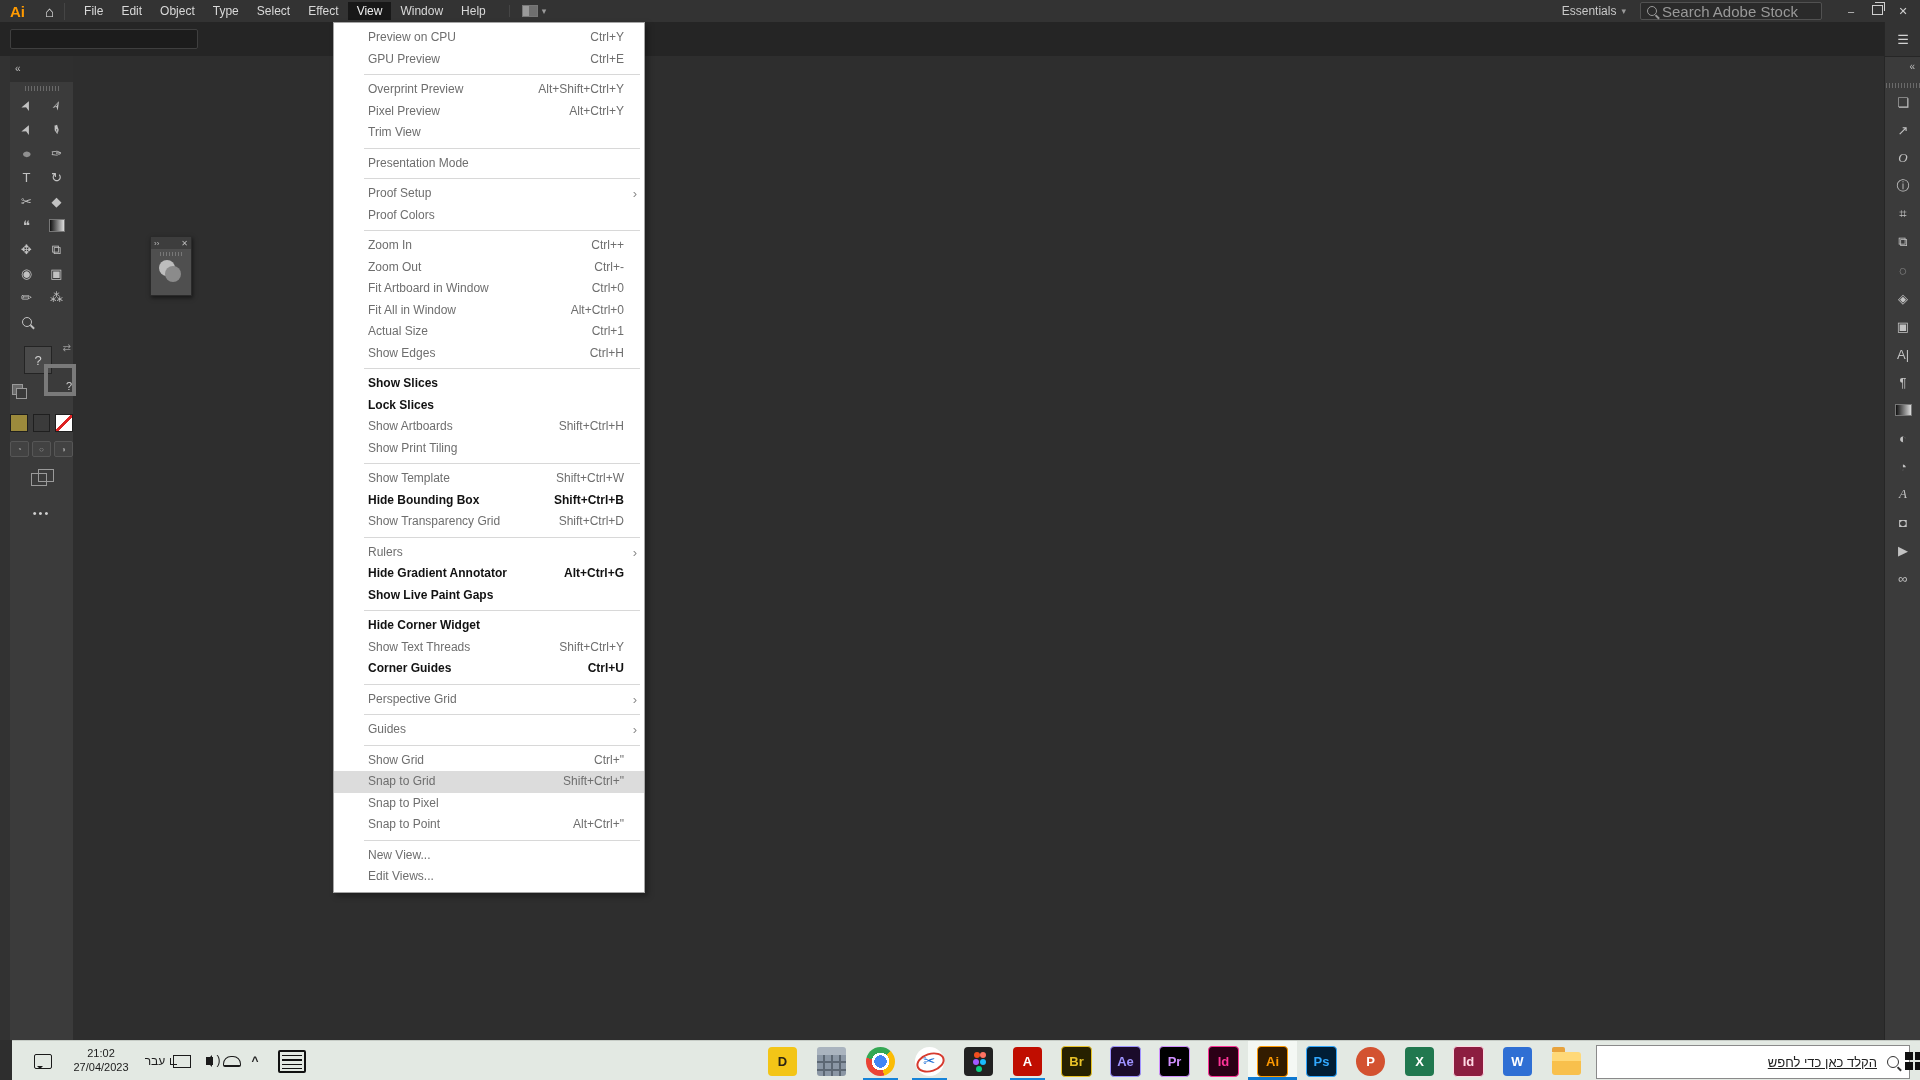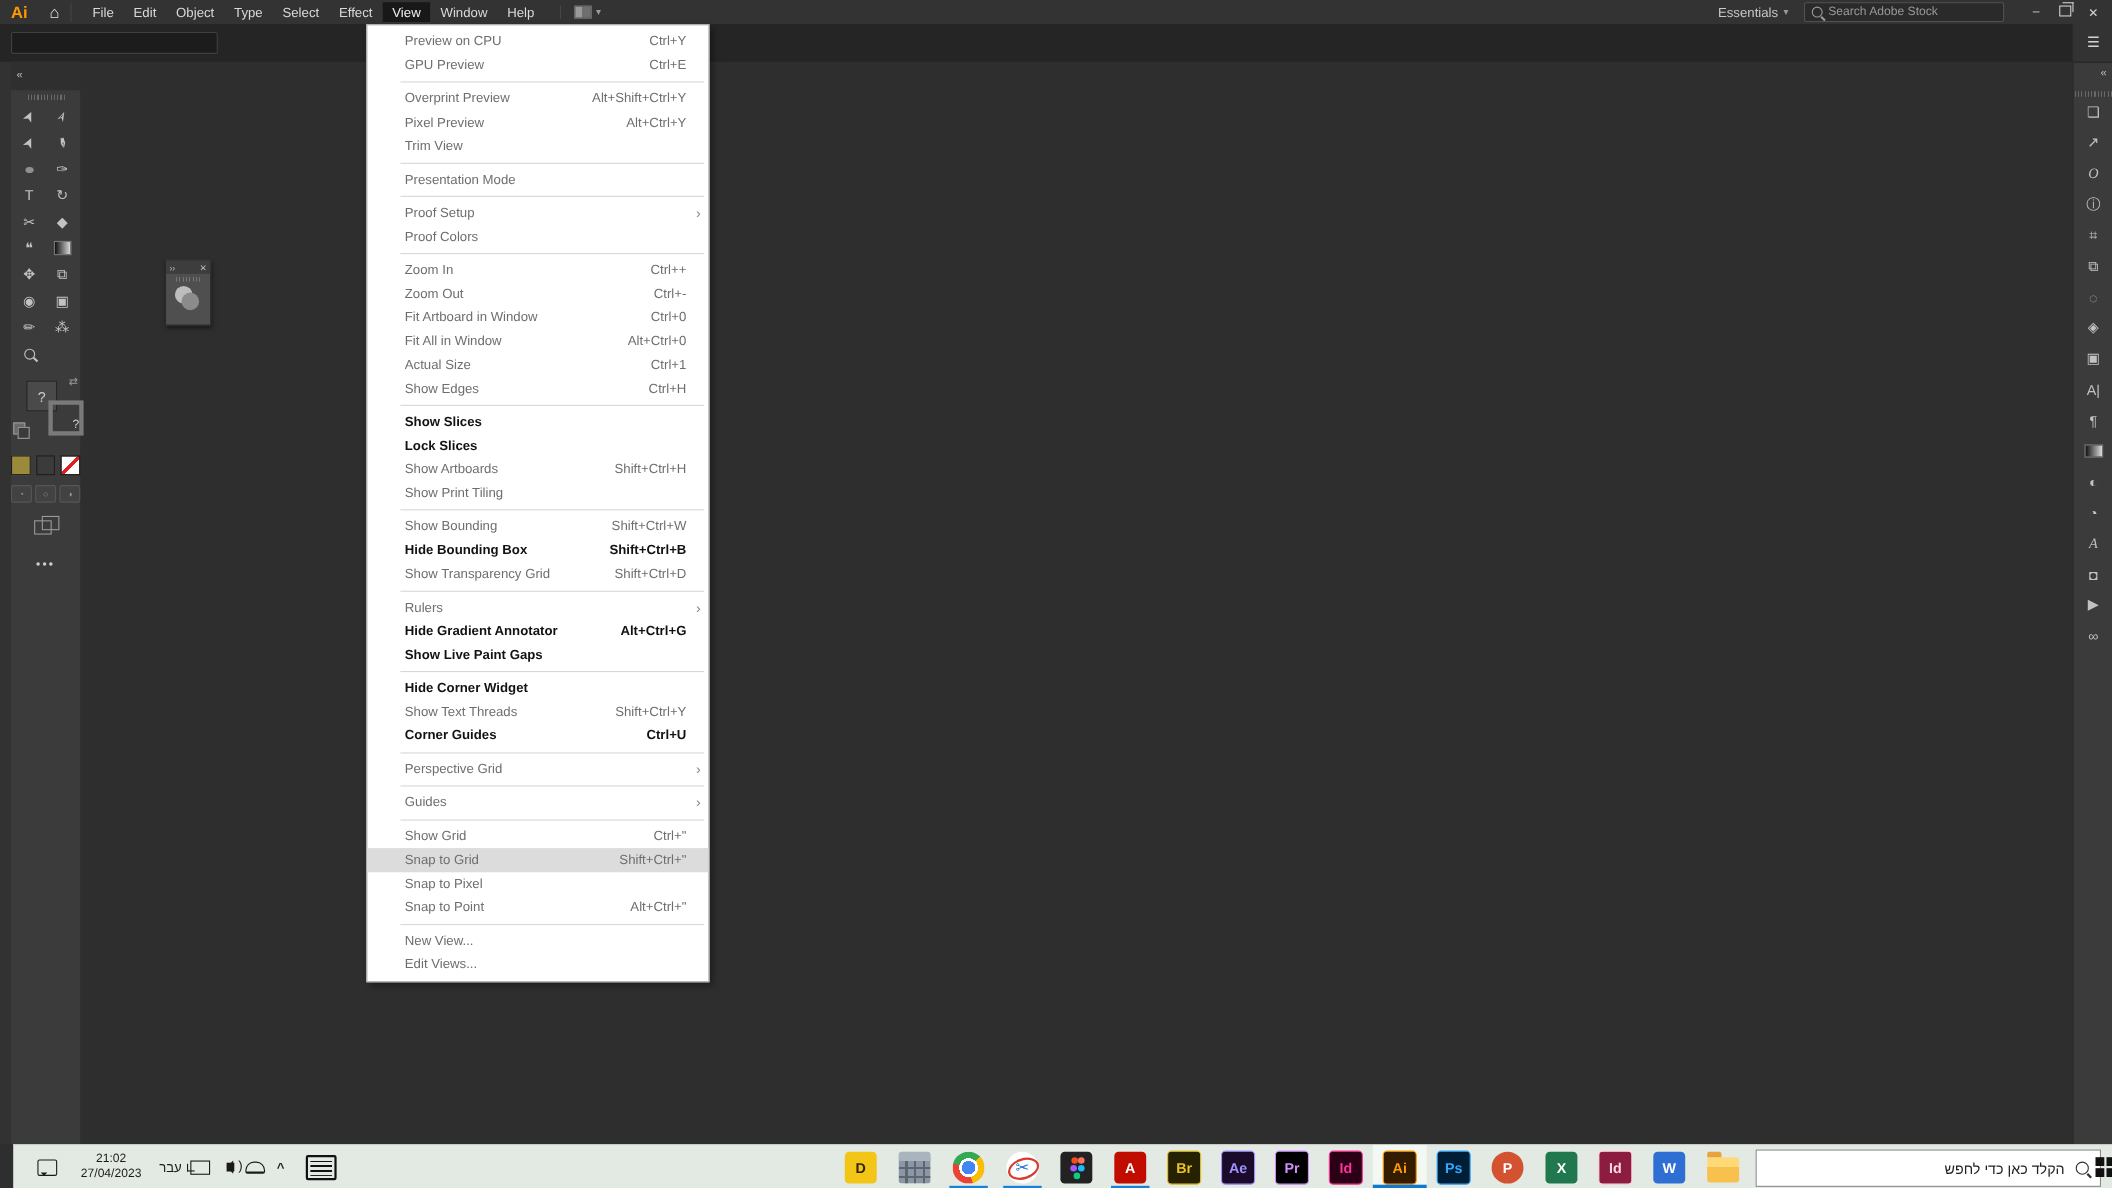--- a/index.html
+++ b/index.html
@@ -13,21 +13,21 @@
   #home-icon{color:#e6e6e6;font-size:15px;padding:0 10px;border-right:1px solid #454545;margin-right:10px;}
   .menu-item{padding:2px 9px;cursor:default;white-space:nowrap;}
   .menu-item.active{background:#181818;color:#efefef;}
   #workspace-switcher{display:flex;align-items:center;gap:4px;margin-left:14px;padding-left:12px;border-left:1px solid #454545;}
   .ws-grid{display:inline-block;width:14px;height:10px;background:
     linear-gradient(90deg,#9a9a9a 0 6px,#6f6f6f 6px 14px);border:1px solid #777;}
   .chev{color:#9a9a9a;font-size:9px;}
   #tb-spacer{flex:1;}
   #essentials{display:flex;align-items:center;gap:5px;color:#c9c9c9;margin-right:14px;}
   #stock-search{width:168px;height:16px;background:#2a2a2a;border:1px solid #515151;border-radius:2px;
-    display:flex;align-items:center;gap:5px;color:#999;padding:0 6px;margin-right:16px;font-size:11px;}
+    display:flex;align-items:center;gap:5px;color:#999;padding:0 6px;margin-right:16px;font-size:15px;}
   .mag{position:relative;display:inline-block;width:8px;height:8px;border:1.5px solid currentColor;border-radius:50%;}
   .mag::after{content:"";position:absolute;width:5px;height:1.5px;background:currentColor;
     transform:rotate(45deg);right:-4px;bottom:-2px;}
   #window-controls{display:flex;align-items:center;gap:0;margin-right:4px;}
   .wc{width:26px;text-align:center;color:#cfcfcf;font-size:11px;cursor:default;}
   .wc-restore{position:relative;display:inline-block;width:9px;height:8px;border:1px solid #cfcfcf;}
   .wc-restore::before{content:"";position:absolute;left:2px;top:-4px;width:9px;height:8px;border:1px solid #cfcfcf;border-bottom:none;border-left:none;}
 
   
   #controlbar{position:absolute;left:0;top:22px;width:1920px;height:34px;background:#252525;border-bottom:1px solid #1c1c1c;}
@@ -137,21 +137,21 @@
     background:#f24e1e;box-shadow:6px 0 0 #ff7262,-1px 7px 0 #a259ff,6px 7px 0 #1abcfe,2px 14px 0 #0acf83;}
   .kind-calc .app-tile{background:#8b97a5;border-radius:3px;
     background-image:linear-gradient(180deg,#aab4bf 0 8px,transparent 8px),
       repeating-linear-gradient(90deg,transparent 0 6px,#5c6773 6px 8px),
       repeating-linear-gradient(180deg,transparent 0 6px,#5c6773 6px 8px);}
   .kind-folder .app-tile{position:relative;background:linear-gradient(180deg,#ffd978 0 40%,#f8c04c 40%);border-radius:2px 3px 3px 3px;height:23px;margin-top:5px;}
   .kind-folder .app-tile::before{content:"";position:absolute;left:0;top:-5px;width:13px;height:5px;background:#e8a33d;border-radius:2px 2px 0 0;}
   .kind-circle .app-tile{border-radius:50%;}
   
   #tb-search{position:absolute;left:1584px;top:4px;width:292px;height:32px;background:#fff;border:1px solid #8a8a8a;
-    display:flex;align-items:center;justify-content:flex-end;gap:10px;padding:0 10px;font-size:13px;color:#222;}
+    display:flex;align-items:center;justify-content:flex-end;gap:10px;padding:0 10px;font-size:13px;color:#222;text-decoration:underline;}
   #tb-search .mag{width:10px;height:10px;color:#333;}
   #start{position:absolute;left:1884px;top:0;width:36px;height:40px;display:flex;align-items:center;justify-content:center;}
   .win-logo{display:grid;grid-template-columns:8px 8px;grid-template-rows:8px 8px;gap:1.5px;}
   .win-logo i{background:#111;}
 </style>
 </head>
 <body>
 
 <div id="screen" data-name="illustrator-window">
 
@@ -334,21 +334,21 @@
       <div class="vm-row " data-name="menu-item-fit-artboard-in-window"><span data-name="menu-item-label">Fit Artboard in Window</span><span class="vm-shortcut" data-name="menu-item-shortcut">Ctrl+0</span></div>
       <div class="vm-row " data-name="menu-item-fit-all-in-window"><span data-name="menu-item-label">Fit All in Window</span><span class="vm-shortcut" data-name="menu-item-shortcut">Alt+Ctrl+0</span></div>
       <div class="vm-row " data-name="menu-item-actual-size"><span data-name="menu-item-label">Actual Size</span><span class="vm-shortcut" data-name="menu-item-shortcut">Ctrl+1</span></div>
       <div class="vm-row " data-name="menu-item-show-edges"><span data-name="menu-item-label">Show Edges</span><span class="vm-shortcut" data-name="menu-item-shortcut">Ctrl+H</span></div>
       <div class="vm-sep" data-name="menu-separator"></div>
       <div class="vm-row dark" data-name="menu-item-show-slices"><span data-name="menu-item-label">Show Slices</span></div>
       <div class="vm-row dark" data-name="menu-item-lock-slices"><span data-name="menu-item-label">Lock Slices</span></div>
       <div class="vm-row " data-name="menu-item-show-artboards"><span data-name="menu-item-label">Show Artboards</span><span class="vm-shortcut" data-name="menu-item-shortcut">Shift+Ctrl+H</span></div>
       <div class="vm-row " data-name="menu-item-show-print-tiling"><span data-name="menu-item-label">Show Print Tiling</span></div>
       <div class="vm-sep" data-name="menu-separator"></div>
-      <div class="vm-row " data-name="menu-item-show-template"><span data-name="menu-item-label">Show Bounding</span><span class="vm-shortcut" data-name="menu-item-shortcut">Shift+Ctrl+W</span></div>
+      <div class="vm-row " data-name="menu-item-show-template"><span data-name="menu-item-label">Show Template</span><span class="vm-shortcut" data-name="menu-item-shortcut">Shift+Ctrl+W</span></div>
       <div class="vm-row dark" data-name="menu-item-hide-bounding-box"><span data-name="menu-item-label">Hide Bounding Box</span><span class="vm-shortcut" data-name="menu-item-shortcut">Shift+Ctrl+B</span></div>
       <div class="vm-row " data-name="menu-item-show-transparency-grid"><span data-name="menu-item-label">Show Transparency Grid</span><span class="vm-shortcut" data-name="menu-item-shortcut">Shift+Ctrl+D</span></div>
       <div class="vm-sep" data-name="menu-separator"></div>
       <div class="vm-row " data-name="menu-item-rulers"><span data-name="menu-item-label">Rulers</span><span class="vm-arrow" data-name="submenu-arrow-icon">›</span></div>
       <div class="vm-row dark" data-name="menu-item-hide-gradient-annotator"><span data-name="menu-item-label">Hide Gradient Annotator</span><span class="vm-shortcut" data-name="menu-item-shortcut">Alt+Ctrl+G</span></div>
       <div class="vm-row dark" data-name="menu-item-show-live-paint-gaps"><span data-name="menu-item-label">Show Live Paint Gaps</span></div>
       <div class="vm-sep" data-name="menu-separator"></div>
       <div class="vm-row dark" data-name="menu-item-hide-corner-widget"><span data-name="menu-item-label">Hide Corner Widget</span></div>
       <div class="vm-row " data-name="menu-item-show-text-threads"><span data-name="menu-item-label">Show Text Threads</span><span class="vm-shortcut" data-name="menu-item-shortcut">Shift+Ctrl+Y</span></div>
       <div class="vm-row dark" data-name="menu-item-smart-guides"><span data-name="menu-item-label">Corner Guides</span><span class="vm-shortcut" data-name="menu-item-shortcut">Ctrl+U</span></div>

